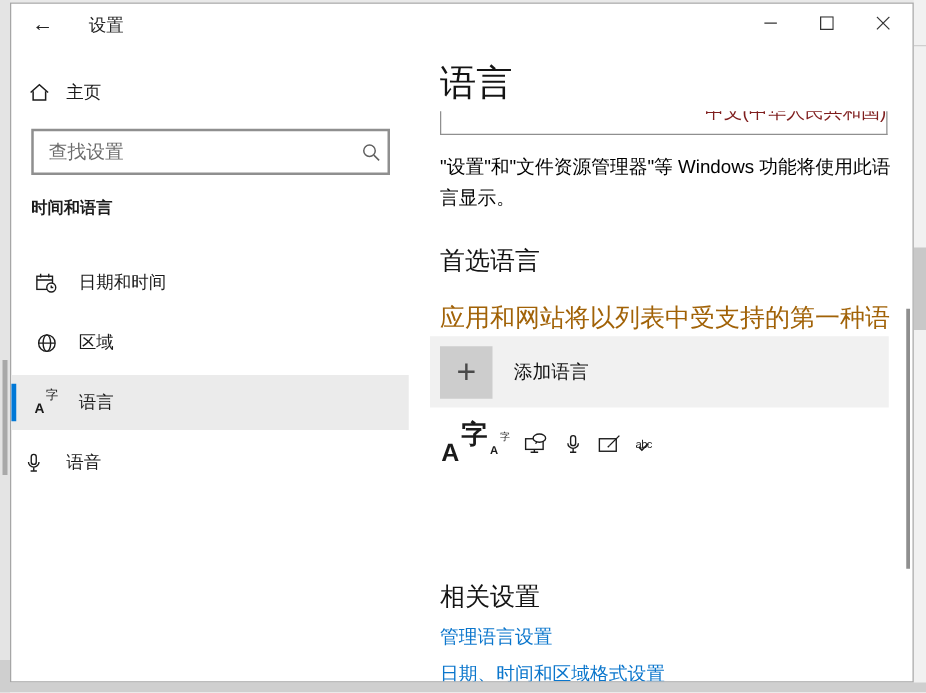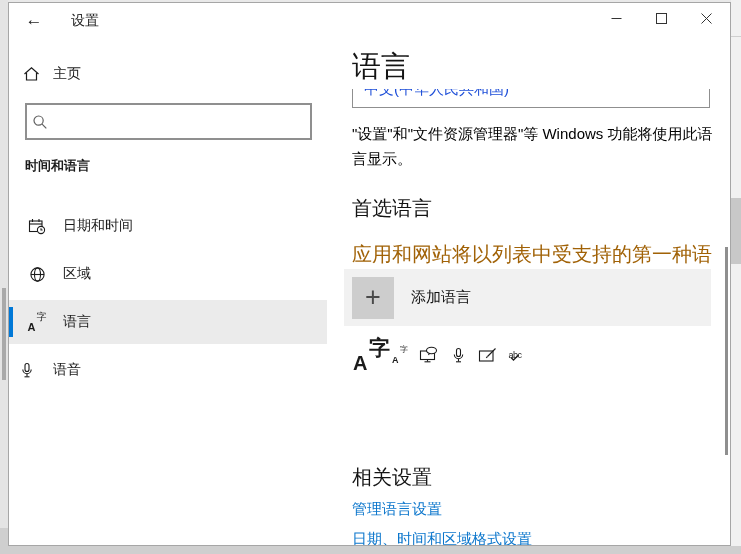--- a/index.html
+++ b/index.html
@@ -48,21 +48,21 @@
   .azi { position:relative; display:inline-block; width:19px; height:17px; }
   .azi .a { position:absolute; left:0; bottom:-2px; font-size:11px; font-weight:bold; line-height:1; }
   .azi .zi { position:absolute; right:0; top:-2px; font-size:10px; line-height:1; }
   .azi-big { position:relative; display:inline-block; width:37px; height:36px; }
   .azi-big .a { position:absolute; left:0; bottom:0; font-size:20px; font-weight:bold; line-height:1; }
   .azi-big .zi { position:absolute; right:0; top:0; font-size:21px; font-weight:600; line-height:1; }
 
   
   .page-title { left:343px; top:44px; font-size:29px; font-weight:400; color:#141414; }
   .combo-sliver { left:343px; top:86px; width:358px; height:19px; border:1px solid #8f8f8f; border-top:none; overflow:hidden; }
-  .combo-sliver span { display:block; transform:translateY(-9px); padding-left:11px; font-size:15px; color:#1d4ed8; white-space:nowrap; }
+  .combo-sliver span { display:block; transform:translateY(-9px); padding-left:11px; font-size:15px; color:#7f1d1d; white-space:nowrap;text-align:right; }
   .main-desc { left:343px; top:118px; width:364px; font-size:15px; line-height:25px; color:#000; }
   .sec-title { left:343px; font-size:20px; font-weight:400; color:#141414; }
   .sec-pref { top:192px; } .sec-rel { top:461px; }
   .pref-desc { left:343px; top:238px; width:370px; font-size:20px; color:#a16207; }
 
   .add-row { left:335px; top:266px; width:367px; height:57px; background:#f1f1f1; display:flex; align-items:center; cursor:pointer; }
   .plus-sq { width:42px; height:42px; margin-left:8px; background:#cdcdcd; display:flex; align-items:center; justify-content:center; font-size:27px; font-weight:300; color:#4a4a4a; }
   .add-label { margin-left:17px; font-size:15px; color:#111; }
 
   .lang-item { left:335px; top:328px; width:367px; height:48px; display:flex; align-items:center; cursor:pointer; }
@@ -120,20 +120,21 @@
 
   <div class="abs home-row">
     <svg width="17" height="16" fill="none" stroke="#1b1b1b" stroke-width="1.2">
       <path d="M1.5 8 L8.5 1.8 L15.5 8"></path>
         <path d="M3.5 7 V14 H13.5 V7"></path>
     </svg>
     <span>主页</span>
   </div>
 
   <div class="abs search-box">
+    <input class="search-input" value="" placeholder="查找设置" style="">
     <span class="search-glyph">
       <svg width="16" height="16" fill="none" stroke="#5f5f5f" stroke-width="1.2">
         <circle cx="6.6" cy="6.6" r="4.6"></circle>
           <line x1="10.1" y1="10.1" x2="14.3" y2="14.3"></line>
       </svg>
     </span>
   </div>
 
   <div class="abs side-header">时间和语言</div>
 

